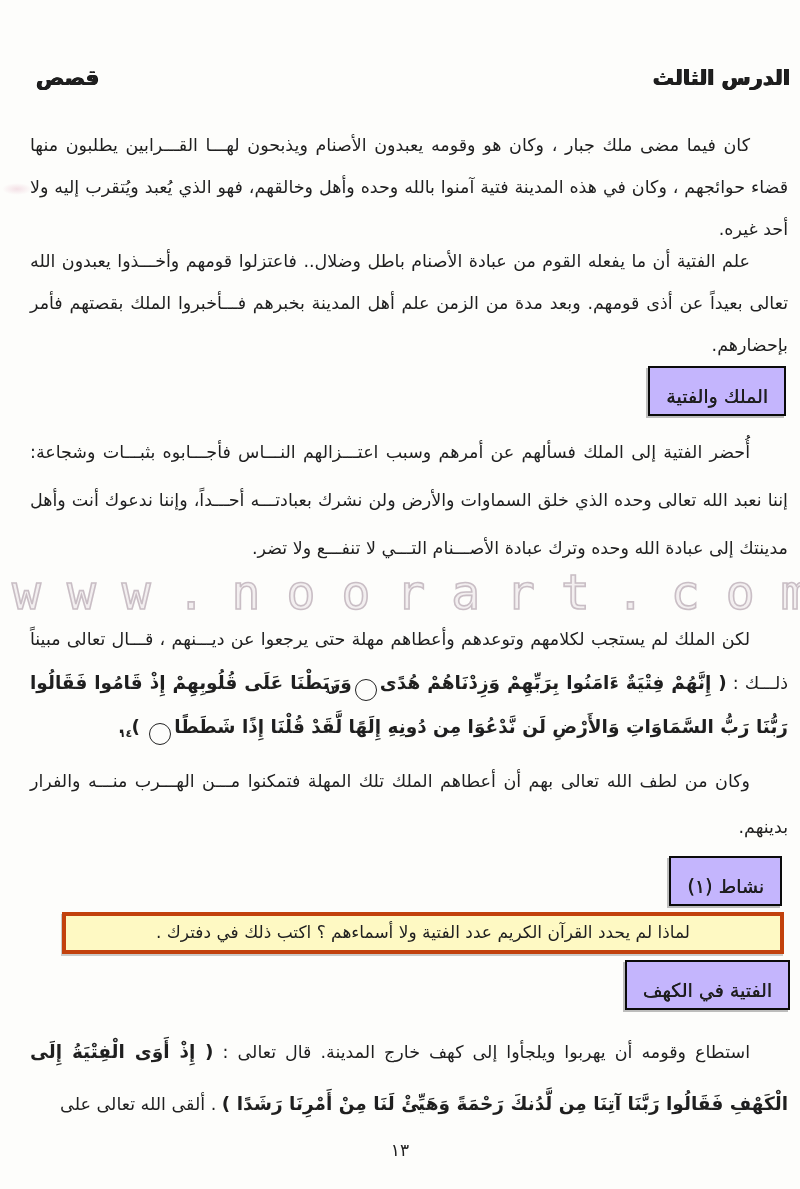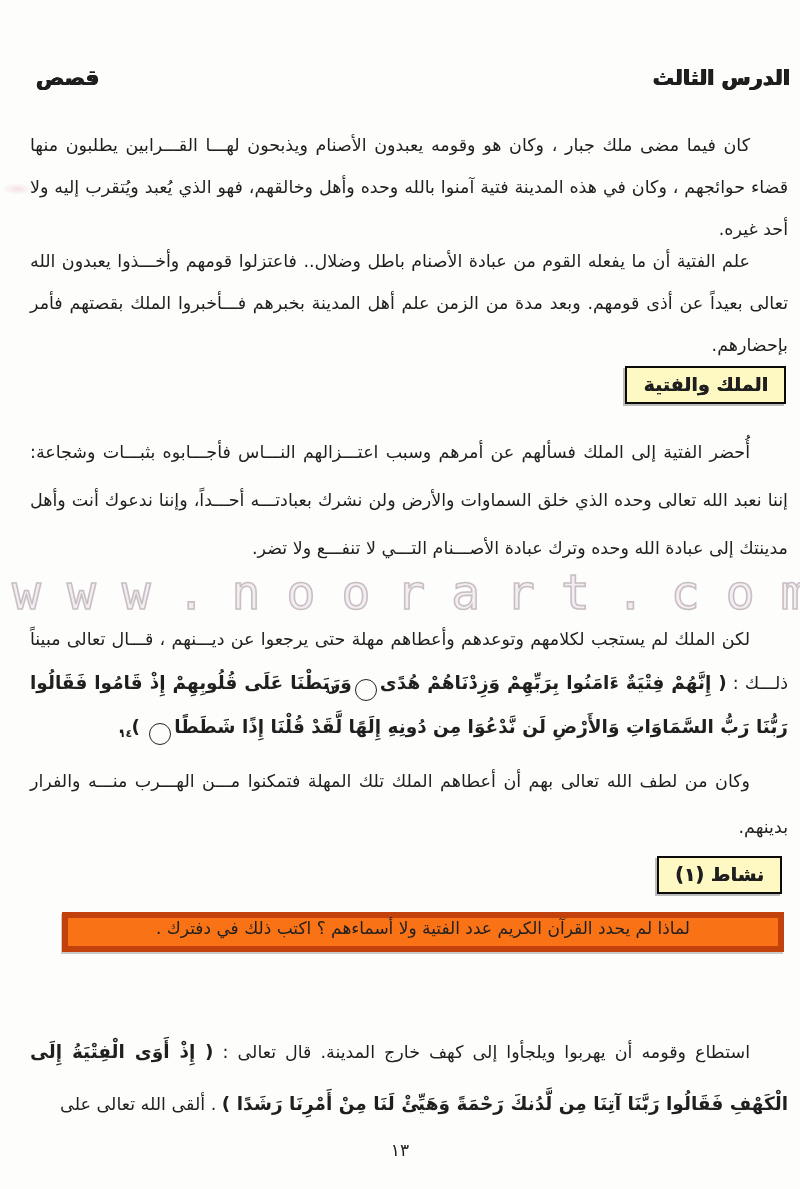--- a/index.html
+++ b/index.html
@@ -49,34 +49,34 @@
   .ayah {
     display: inline-block; box-sizing: border-box;
     width: 22px; height: 22px; line-height: 19px;
     border: 1.4px solid #222; border-radius: 50%;
     text-align: center; font-size: 11px; font-weight: 700;
     vertical-align: -4px; margin: 0 3px;
   }
   
   .hbox {
     position: absolute;
-    border: 2.5px solid #0b0b0b; background: #fef9c3;
-    padding: 5px 16px 7px;
-    font-size: 19px; font-weight: 700;
+    border: 2.5px solid #0b0b0b; background: #c4b5fd;
+    padding: 17px 16px 7px;
+    font-size: 19px; font-weight: 400;
     text-shadow: 0.4px 0 0 #111;
     box-shadow: -2px 2px 0 rgba(0,0,0,0.25);
   }
   .hbox1 { top: 366px; right: 14px; }
   .hbox2 { top: 856px; right: 18px; }
   .hbox3 { top: 960px; right: 10px; }
   
   .qbox {
     position: absolute; top: 912px; left: 62px; right: 16px;
-    border: 6px solid #c2410c; background: #f97316;
-    padding: 0 8px 8px; text-align: center;
+    border: 4px solid #c2410c; background: #fef9c3;
+    padding: 6px 8px 8px; text-align: center;
     font-size: 17px; font-weight: 500;
     box-shadow: -1px 2px 0 rgba(0,0,0,0.2);
   }
   
   .watermark {
     position: absolute; top: 568px; left: 12px;
     direction: ltr; white-space: nowrap; z-index: 6;
     font-family: "DejaVu Sans Mono", monospace;
     font-size: 48px; line-height: 1; letter-spacing: 26px;
     color: rgba(222, 208, 214, 0.30);
@@ -120,20 +120,21 @@
   <p class="para p4 indent">
     <span>لكن الملك لم يستجب لكلامهم وتوعدهم وأعطاهم مهلة حتى يرجعوا عن ديـــنهم ، قـــال تعالى مبيناً ذلـــك : </span><span class="quran">( إِنَّهُمْ فِتْيَةٌ ءَامَنُوا بِرَبِّهِمْ وَزِدْنَاهُمْ هُدًى</span><span class="ayah">١٣</span><span class="quran">وَرَبَطْنَا عَلَى قُلُوبِهِمْ إِذْ قَامُوا فَقَالُوا رَبُّنَا رَبُّ السَّمَاوَاتِ وَالأَرْضِ لَن نَّدْعُوَا مِن دُونِهِ إِلَهًا لَّقَدْ قُلْنَا إِذًا شَطَطًا</span><span class="ayah">١٤</span><span class="quran"> ) .</span>
   </p>
 
   <p class="para p5 indent">وكان من لطف الله تعالى بهم أن أعطاهم الملك تلك المهلة فتمكنوا مـــن الهـــرب منـــه والفرار بدينهم.</p>
 
   <div class="hbox hbox2">نشاط (١)</div>
 
   <div class="qbox">لماذا لم يحدد القرآن الكريم عدد الفتية ولا أسماءهم ؟ اكتب ذلك في دفترك .</div>
 
+  <div class="hbox hbox3">الفتية في الكهف</div>
 
   <p class="para p6 indent">
     <span>استطاع وقومه أن يهربوا ويلجأوا إلى كهف خارج المدينة. قال تعالى : </span><span class="quran">( إِذْ أَوَى الْفِتْيَةُ إِلَى الْكَهْفِ فَقَالُوا رَبَّنَا آتِنَا مِن لَّدُنكَ رَحْمَةً وَهَيِّئْ لَنَا مِنْ أَمْرِنَا رَشَدًا )</span><span> . ألقى الله تعالى على</span>
   </p>
 
   <div class="pagenum">١٣</div>
 
 </div>
 
 </body></html>

